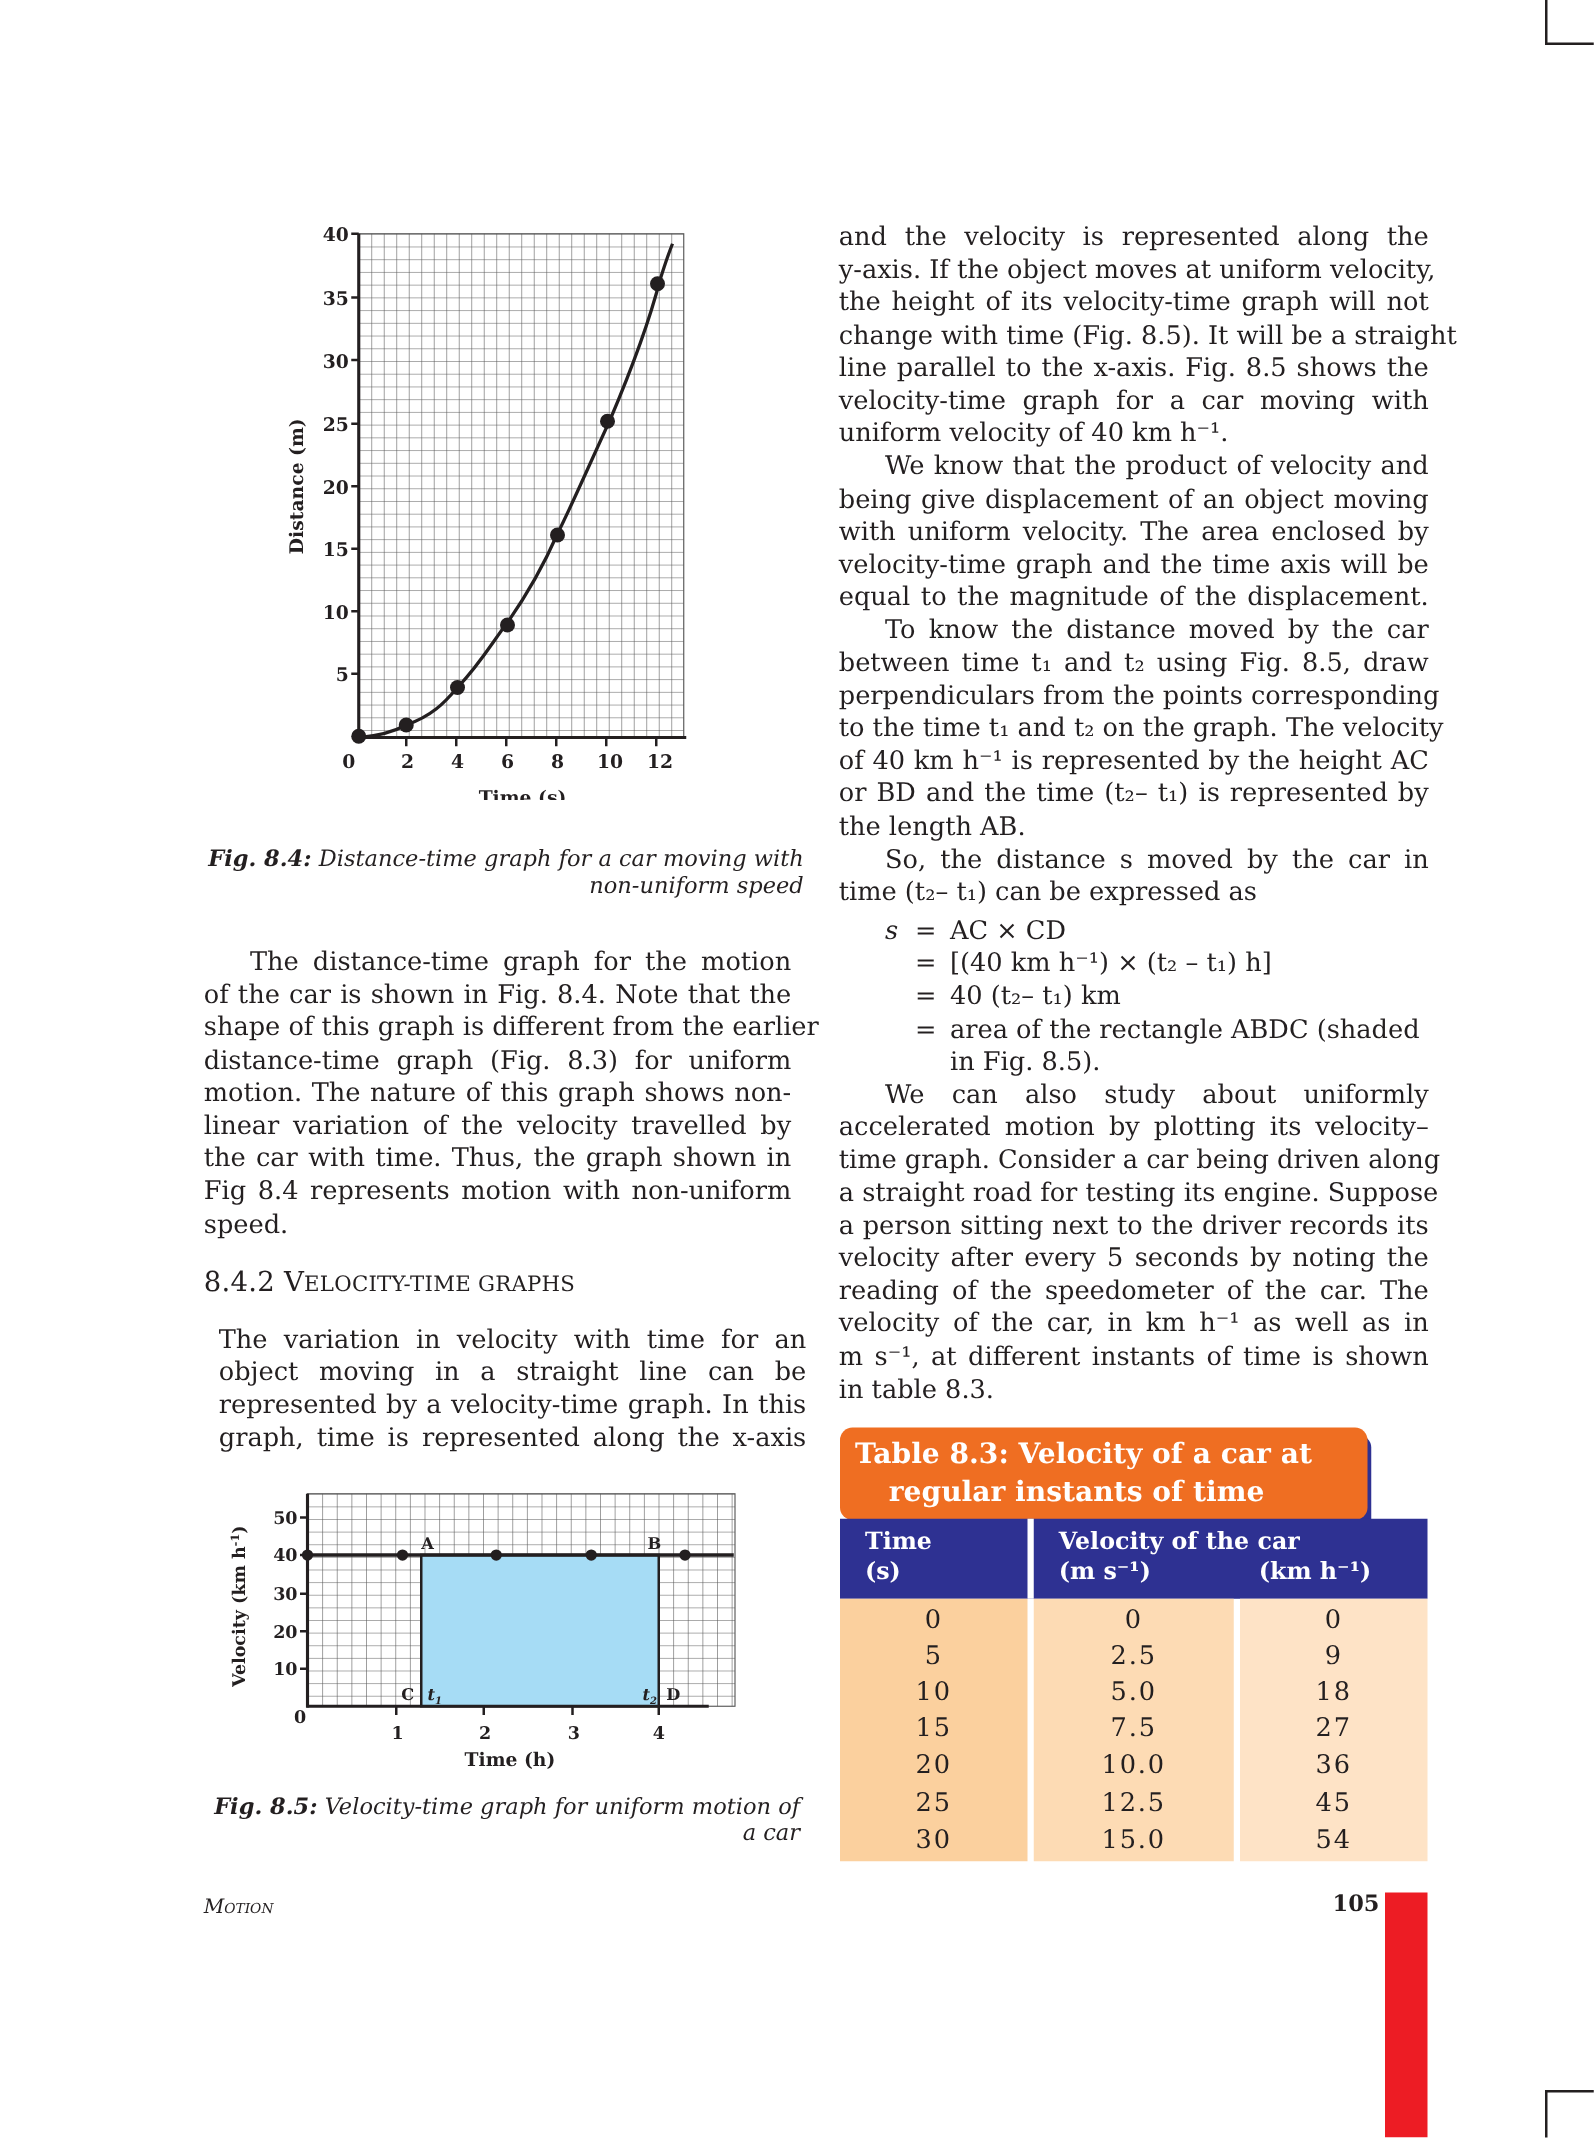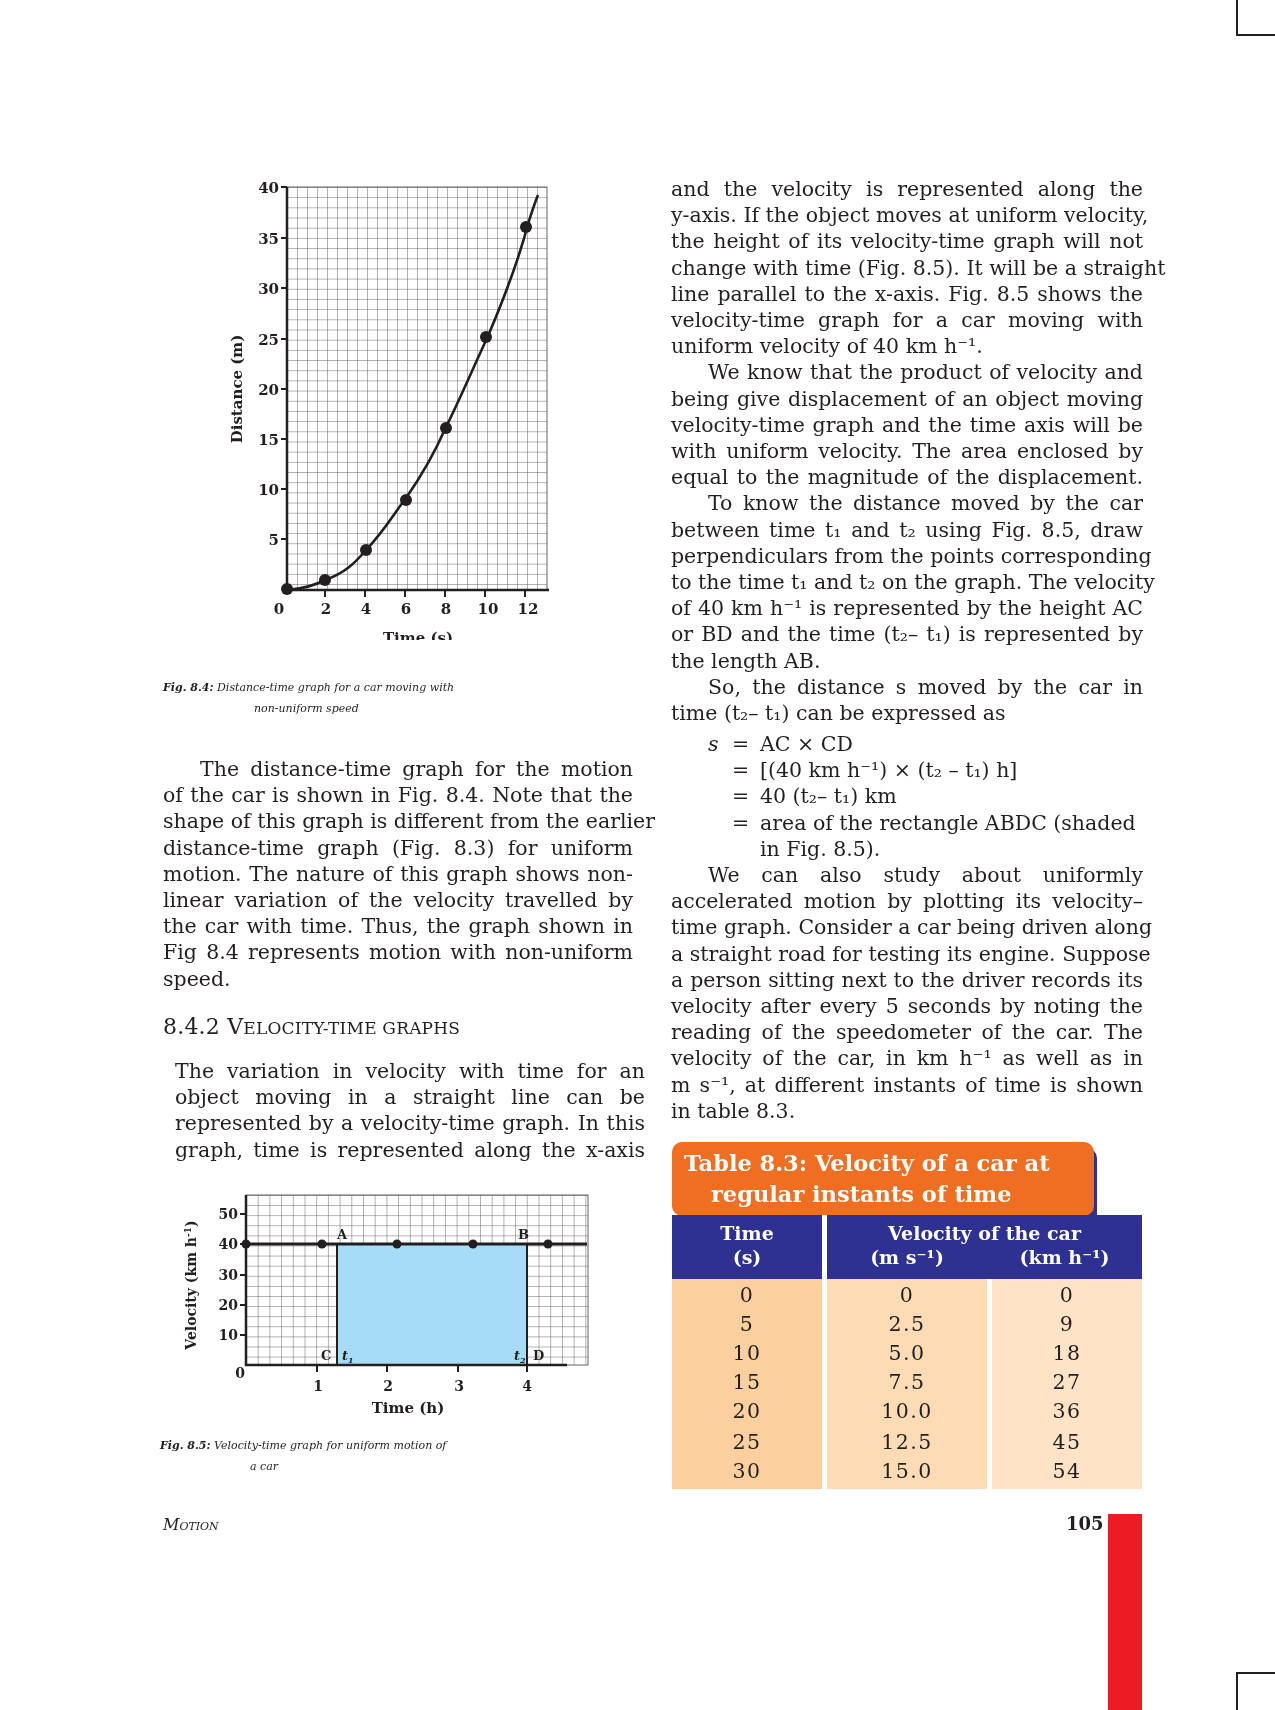--- a/index.html
+++ b/index.html
@@ -2,31 +2,31 @@
 <html><head>
 <meta charset="utf-8">
 <style>
   html, body { margin:0; padding:0; background:#ffffff; }
   body { width:1275px; height:1710px; position:relative; overflow:hidden;
          font-family:"DejaVu Serif", "Liberation Serif", serif; color:#231f20; }
   .abs { position:absolute; }
   .para { position:absolute; font-size:20.5px; line-height:26.2px; text-align:justify; text-align-last:auto; }
   .para .line { display:block; text-align:justify; text-align-last:justify; white-space:nowrap; }
   .para .line.last { text-align-last:left; }
-  .caption { position:absolute; font-size:11px; line-height:21px; font-style:italic; }
+  .caption { position:absolute; font-size:18px; line-height:21px; font-style:italic;text-align:right; }
   .caption b { font-style:italic; font-weight:bold; }
   .heading { position:absolute; font-size:22px; font-weight:normal; letter-spacing:0.2px; }
   .heading .sc { font-size:17px; }
   .heading .big { font-size:22px; }
   svg text { font-family:"DejaVu Serif", "Liberation Serif", serif; }
   .tbl-title { position:absolute; left:672px; top:1142px; width:422px; height:74px; background:#ef6e22;
                border-radius:10px; color:#fff; font-weight:bold; font-size:22.5px; line-height:31px; }
   .tbl-wrap { position:absolute; left:672px; top:1215px; width:470px; }
   .thead { background:#2e3192; color:#fff; font-weight:bold; font-size:19px; height:64px; position:relative; }
-  .tcol { position:absolute; text-align:center; }
+  .tcol { position:absolute; text-align:left;padding-left:20px; }
   .tbody { position:relative; height:266px; }
   .tbody .col { position:absolute; top:0; height:266px; }
   .tbody .cell { position:absolute; width:100%; text-align:center; font-size:20.5px; letter-spacing:1.5px; }
   .footer-left { position:absolute; left:163px; top:1515px; font-size:16px; font-style:italic; }
   .pageno { position:absolute; left:1066px; top:1513px; font-size:18px; font-weight:bold;text-align:center; }
   .redbar { position:absolute; left:1108px; top:1514px; width:34px; height:196px; background:#ed1c24; }
   .crop { position:absolute; border-color:#231f20; border-style:solid; }
 </style>
 </head>
 <body>
@@ -187,22 +187,22 @@
 <div class="para" style="left:671px;top:176px;width:472px;">
   <span class="line">and the velocity is represented along the</span>
   <span class="line">y-axis. If the object moves at uniform velocity,</span>
   <span class="line">the height of its velocity-time graph will not</span>
   <span class="line">change with time (Fig. 8.5). It will be a straight</span>
   <span class="line">line parallel to the x-axis. Fig. 8.5 shows the</span>
   <span class="line">velocity-time graph for a car moving with</span>
   <span class="line last">uniform velocity of 40 km h⁻¹.</span>
   <span class="line" style="padding-left:37px">We know that the product of velocity and</span>
   <span class="line">being give displacement of an object moving</span>
+  <span class="line">with uniform velocity. The area enclosed by</span>
   <span class="line">velocity-time graph and the time axis will be</span>
-  <span class="line">with uniform velocity. The area enclosed by</span>
   <span class="line">equal to the magnitude of the displacement.</span>
   <span class="line" style="padding-left:37px">To know the distance moved by the car</span>
   <span class="line">between time t₁ and t₂ using Fig. 8.5, draw</span>
   <span class="line">perpendiculars from the points corresponding</span>
   <span class="line">to the time t₁ and t₂ on the graph. The velocity</span>
   <span class="line">of 40 km h⁻¹ is represented by the height AC</span>
   <span class="line">or BD and the time (t₂– t₁) is represented by</span>
   <span class="line last">the length AB.</span>
   <span class="line" style="padding-left:37px">So, the distance s moved by the car in</span>
   <span class="line last">time (t₂– t₁) can be expressed as</span>

